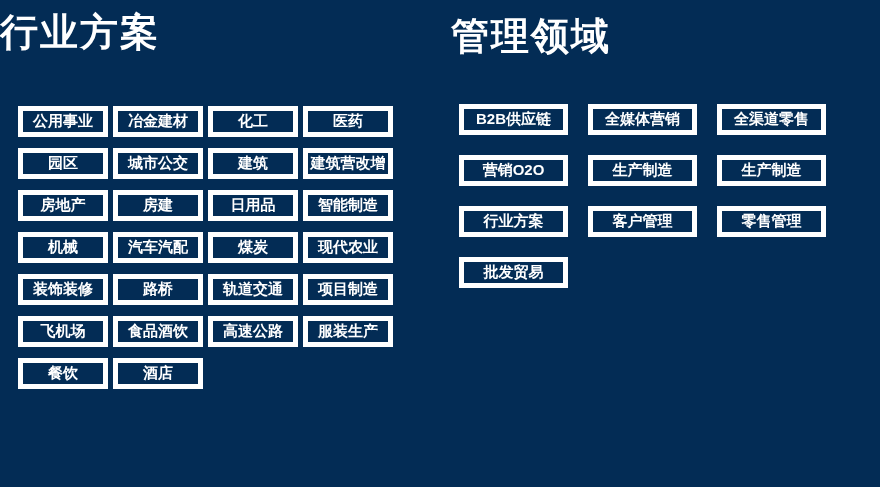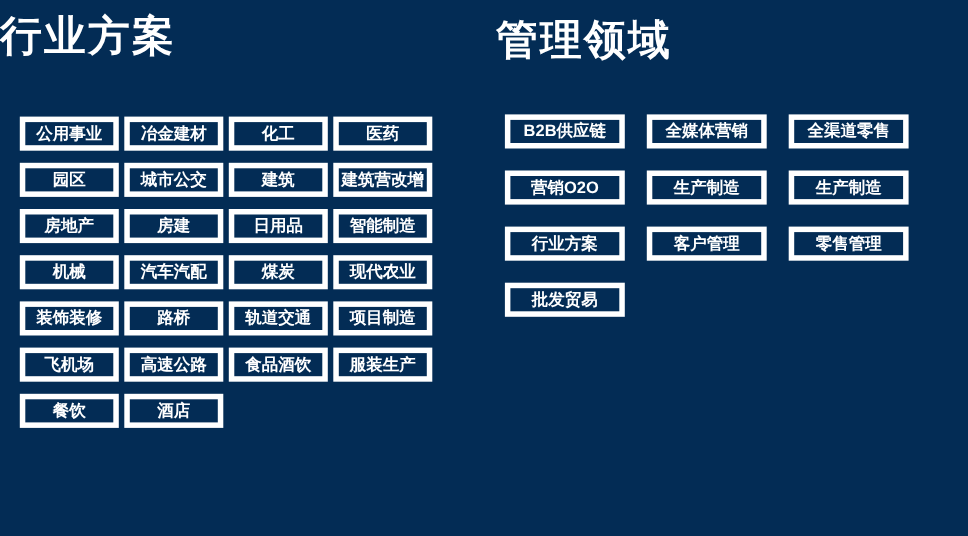--- a/index.html
+++ b/index.html
@@ -93,22 +93,22 @@
       <button class="tile-btn">智能制造</button>
       <button class="tile-btn">机械</button>
       <button class="tile-btn">汽车汽配</button>
       <button class="tile-btn">煤炭</button>
       <button class="tile-btn">现代农业</button>
       <button class="tile-btn">装饰装修</button>
       <button class="tile-btn">路桥</button>
       <button class="tile-btn">轨道交通</button>
       <button class="tile-btn">项目制造</button>
       <button class="tile-btn">飞机场</button>
+      <button class="tile-btn">食品酒饮</button>
       <button class="tile-btn">高速公路</button>
-      <button class="tile-btn">食品酒饮</button>
       <button class="tile-btn">服装生产</button>
       <button class="tile-btn">餐饮</button>
       <button class="tile-btn">酒店</button>
     </div>
 
   <div class="btn-grid grid-management">
 
   <button class="tile-btn">B2B供应链</button>
       <button class="tile-btn">全媒体营销</button>
       <button class="tile-btn">全渠道零售</button>

